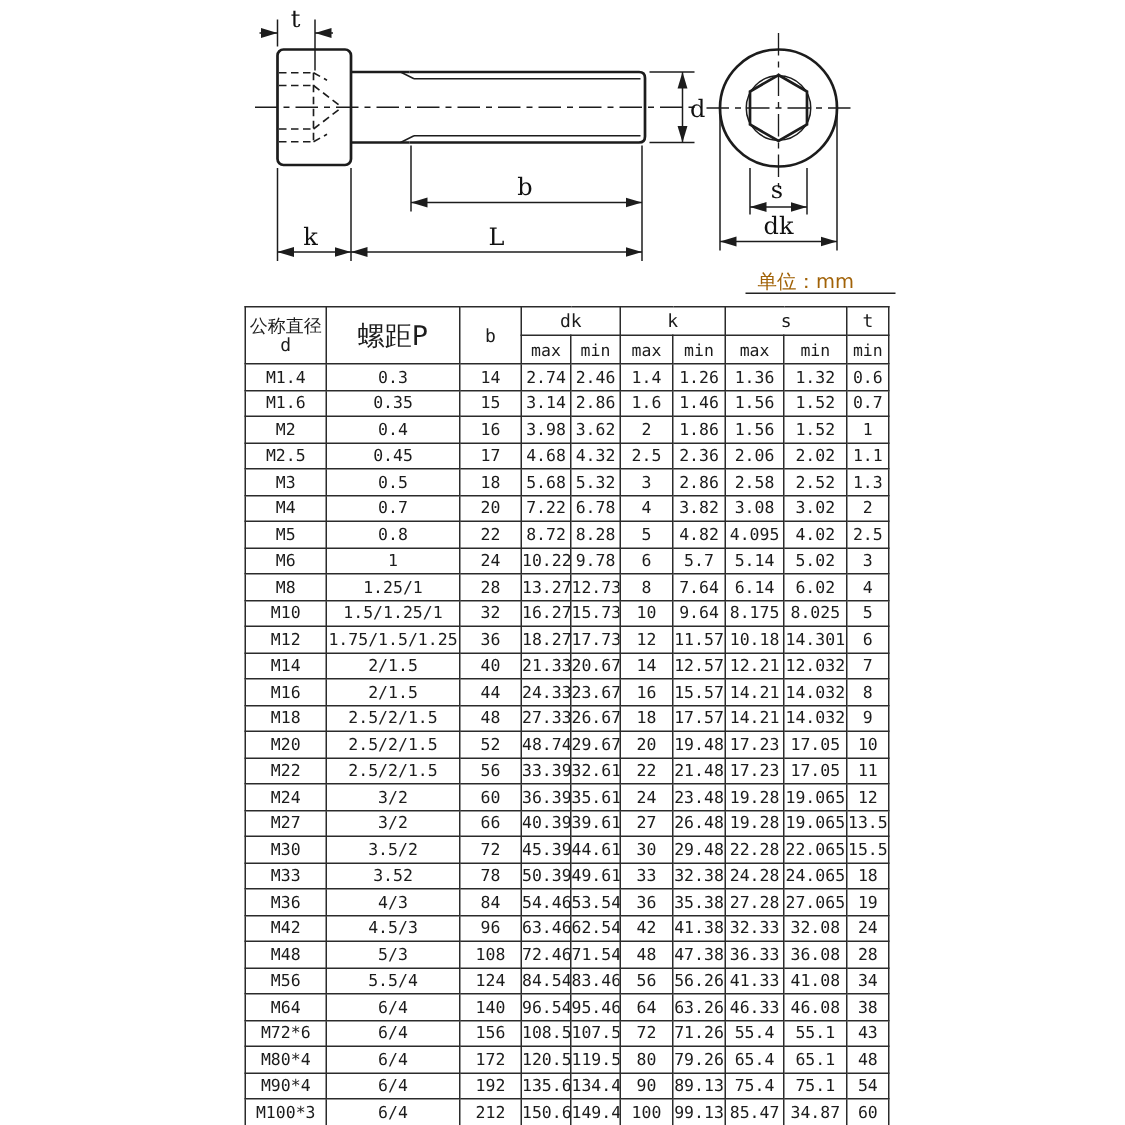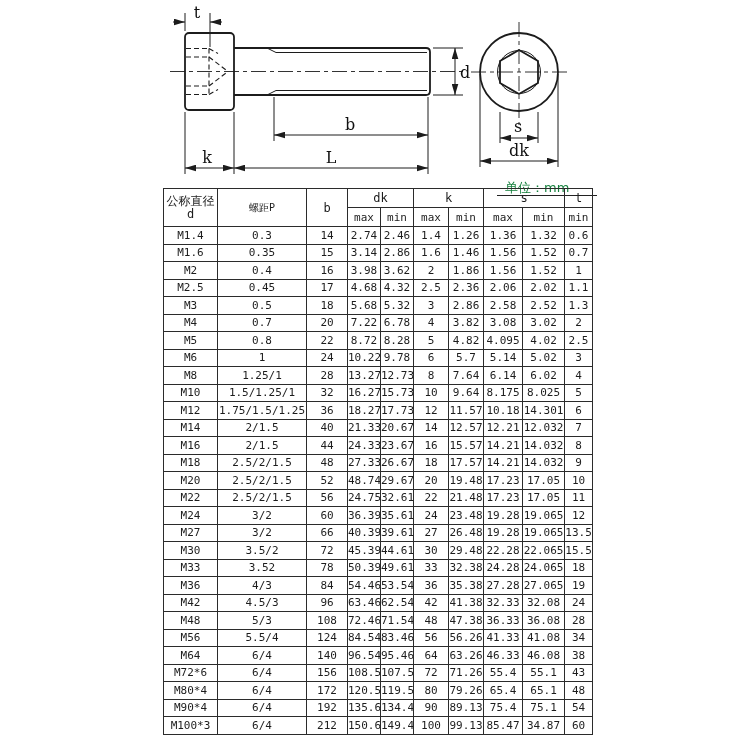--- a/index.html
+++ b/index.html
@@ -9,37 +9,37 @@
   }
   svg.drawing{position:absolute;left:0;top:0;}
   .outline{fill:none;stroke:#1c1c1c;stroke-width:1.8;}
   .thin{fill:none;stroke:#1c1c1c;stroke-width:1;}
   .hidden-line{fill:none;stroke:#1c1c1c;stroke-width:1.1;stroke-dasharray:5 3;}
   .centerline{fill:none;stroke:#1c1c1c;stroke-width:0.9;stroke-dasharray:15 4 4 4;}
   .dim{fill:none;stroke:#1c1c1c;stroke-width:1;}
   .dim-label{font-family:"DejaVu Serif","Liberation Serif",serif;font-size:16px;fill:#111;}
   .unit-note{
     position:absolute;left:497px;top:179px;width:100px;height:17px;
-    font-size:13px;color:#15803d;border-bottom:1.5px solid #222;
+    font-size:13px;color:#a16207;border-bottom:1.5px solid #222;
     padding-left:8px;box-sizing:border-box;white-space:nowrap;
     font-family:"DejaVu Sans","Liberation Sans",sans-serif;
   }
   table.dims{
-    position:absolute;left:163px;top:188px;width:425px;
+    position:absolute;left:163px;top:204px;width:425px;
     border-collapse:collapse;table-layout:fixed;
     font-size:11px;color:#1c1c1c;
   }
   table.dims th,table.dims td{
     border:1px solid #2b2b2b;text-align:center;vertical-align:middle;
     padding:0;font-weight:normal;white-space:nowrap;overflow:hidden;
   }
   table.dims thead tr{height:19px;}
   table.dims tbody tr{height:17.5px;margin-left:37px;}
   th.col-d-hd{font-size:12px;line-height:13px;}
-  th.cjk{font-size:10px;}
+  th.cjk{font-size:18px;}
   th.latin{font-size:12px;}
   th.sub{font-size:11px;}
 </style>
 </head>
 <body>
 
 <svg class="drawing" width="750" height="200" viewBox="0 0 750 200">
   <defs>
     <marker id="arr" viewBox="0 0 10 6" markerWidth="11" markerHeight="7" refX="10" refY="3" orient="auto-start-reverse" markerUnits="userSpaceOnUse">
       <path d="M0,0 L10,3 L0,6 Z" fill="#1c1c1c"></path>
@@ -348,21 +348,21 @@
         <td>20</td>
         <td>19.48</td>
         <td>17.23</td>
         <td>17.05</td>
         <td>10</td>
       </tr>
       <tr>
         <td>M22</td>
         <td>2.5/2/1.5</td>
         <td>56</td>
-        <td>24.75</td>
+        <td>33.39</td>
         <td>32.61</td>
         <td>22</td>
         <td>21.48</td>
         <td>17.23</td>
         <td>17.05</td>
         <td>11</td>
       </tr>
       <tr>
         <td>M24</td>
         <td>3/2</td>

